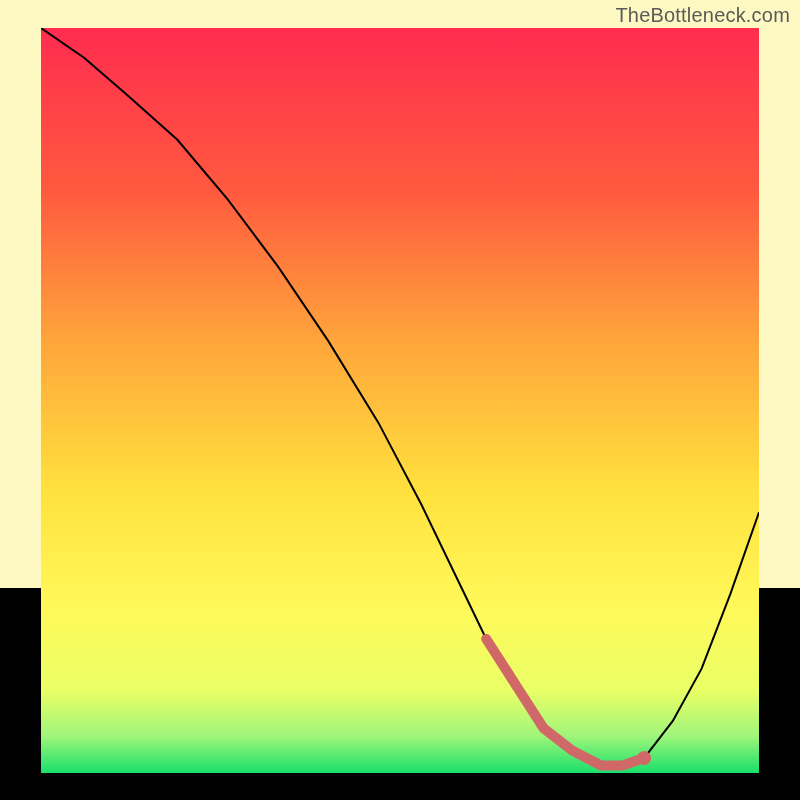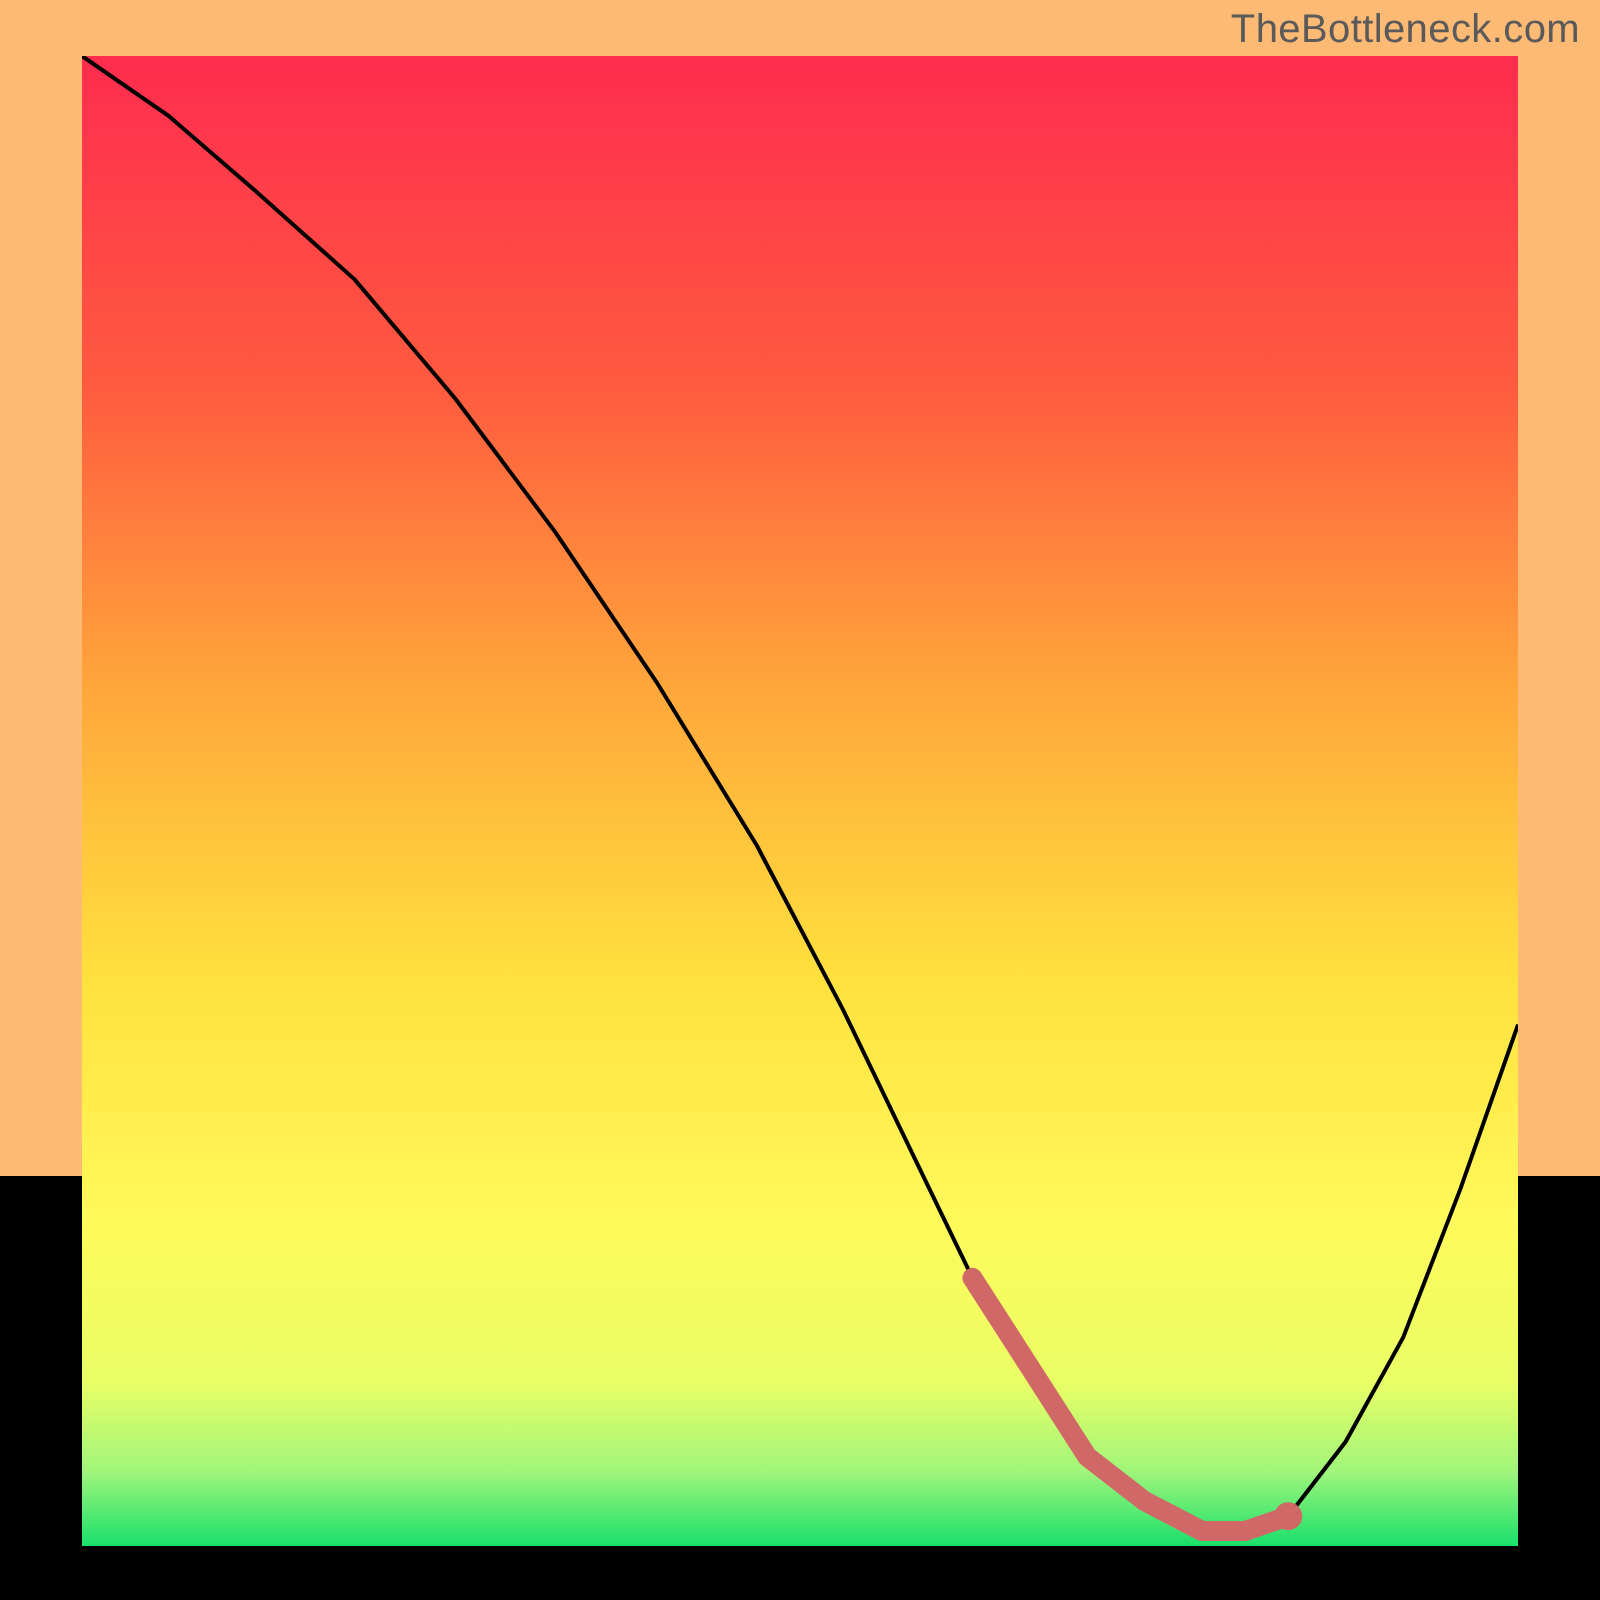--- a/index.html
+++ b/index.html
@@ -7,21 +7,21 @@
     padding: 0;
     width: 800px;
     height: 800px;
     background: #000;
     overflow: hidden;
   }
   .frame {
     position: relative;
     width: 800px;
     height: 588px;
-    background: #fdba74;
+    background: #fef9c3;
   }
   .watermark {
     position: absolute;
     top: 4px;
     right: 10px;
     font-family: Arial, Helvetica, sans-serif;
     font-size: 20px;
     font-weight: 500;
     color: #5a5a5a;
     letter-spacing: 0.2px;

